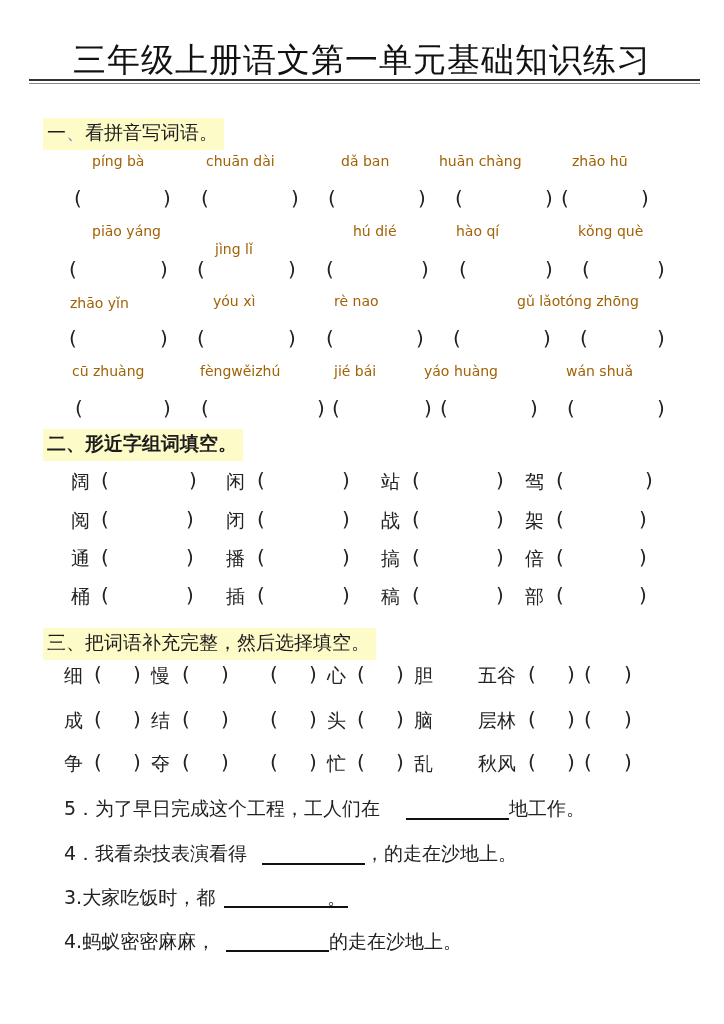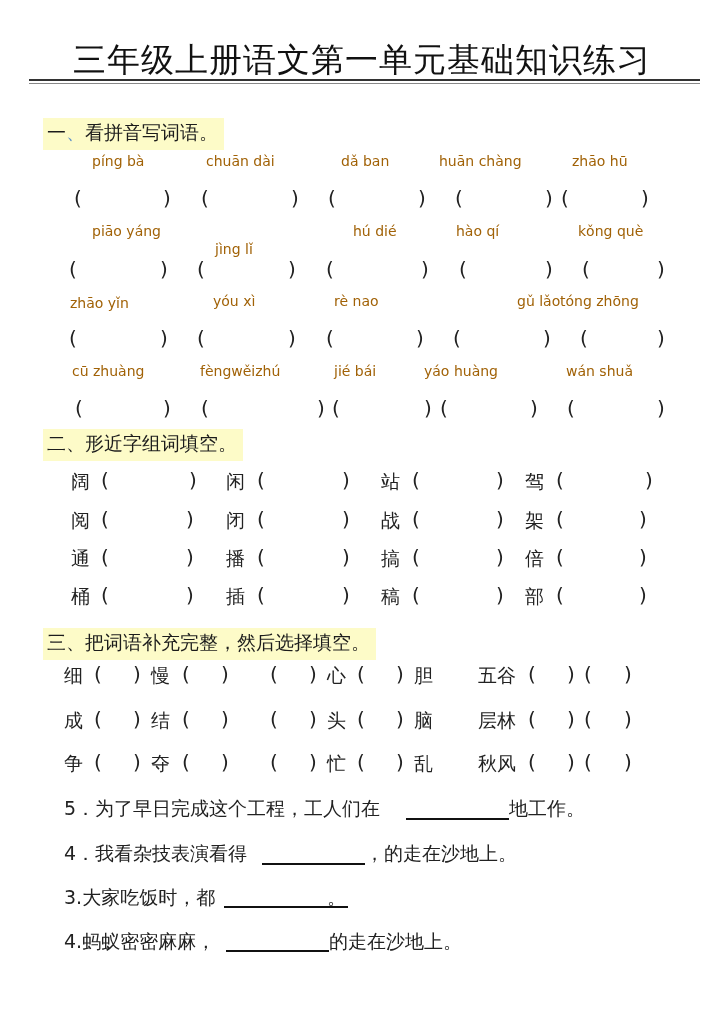--- a/index.html
+++ b/index.html
@@ -90,21 +90,21 @@
 <div class="abs par" style="left:163px; top:396px;">)</div>
 <div class="abs par" style="left:201px; top:396px;">(</div>
 <div class="abs par" style="left:317px; top:396px;">)</div>
 <div class="abs par" style="left:332px; top:396px;">(</div>
 <div class="abs par" style="left:424px; top:396px;">)</div>
 <div class="abs par" style="left:440px; top:396px;">(</div>
 <div class="abs par" style="left:530px; top:396px;">)</div>
 <div class="abs par" style="left:567px; top:396px;">(</div>
 <div class="abs par" style="left:657px; top:396px;">)</div>
 
-<div class="abs sec" style="left:43px; top:429px;">二、形近字组词填空。</div>
+<div class="abs sec" style="left:43px; top:429px;font-weight:bold;">二、形近字组词填空。</div>
 
 <div class="abs cn" style="left:71px; top:469px;">阔</div>
 <div class="abs par" style="left:101px; top:468px;">(</div>
 <div class="abs par" style="left:189px; top:468px;">)</div>
 <div class="abs cn" style="left:226px; top:469px;">闲</div>
 <div class="abs par" style="left:257px; top:468px;">(</div>
 <div class="abs par" style="left:342px; top:468px;">)</div>
 <div class="abs cn" style="left:381px; top:469px;">站</div>
 <div class="abs par" style="left:412px; top:468px;">(</div>
 <div class="abs par" style="left:496px; top:468px;">)</div>

